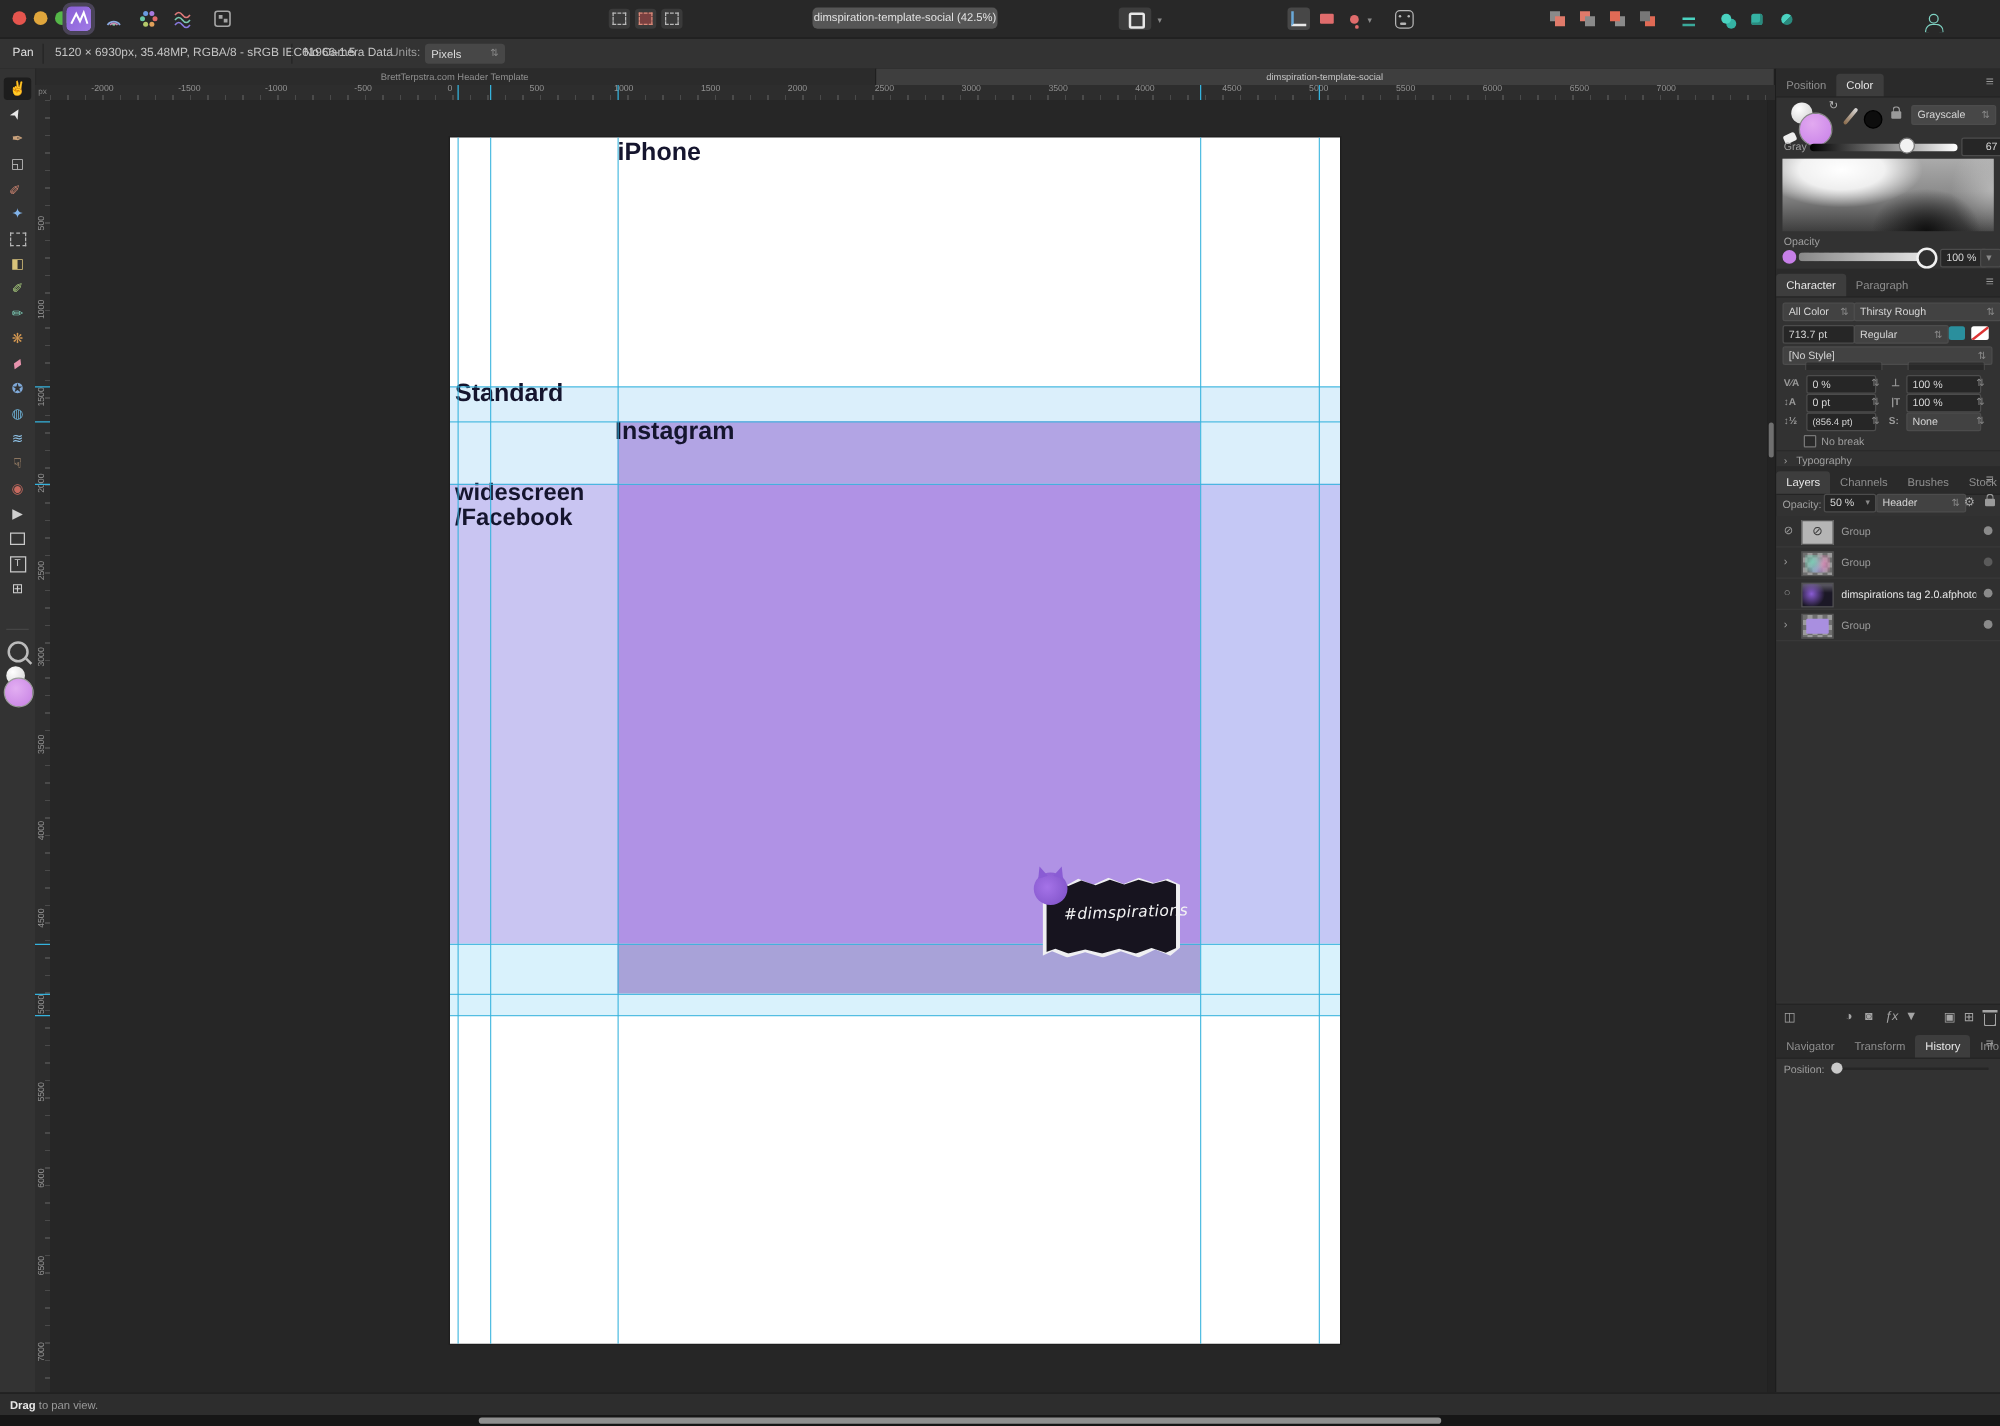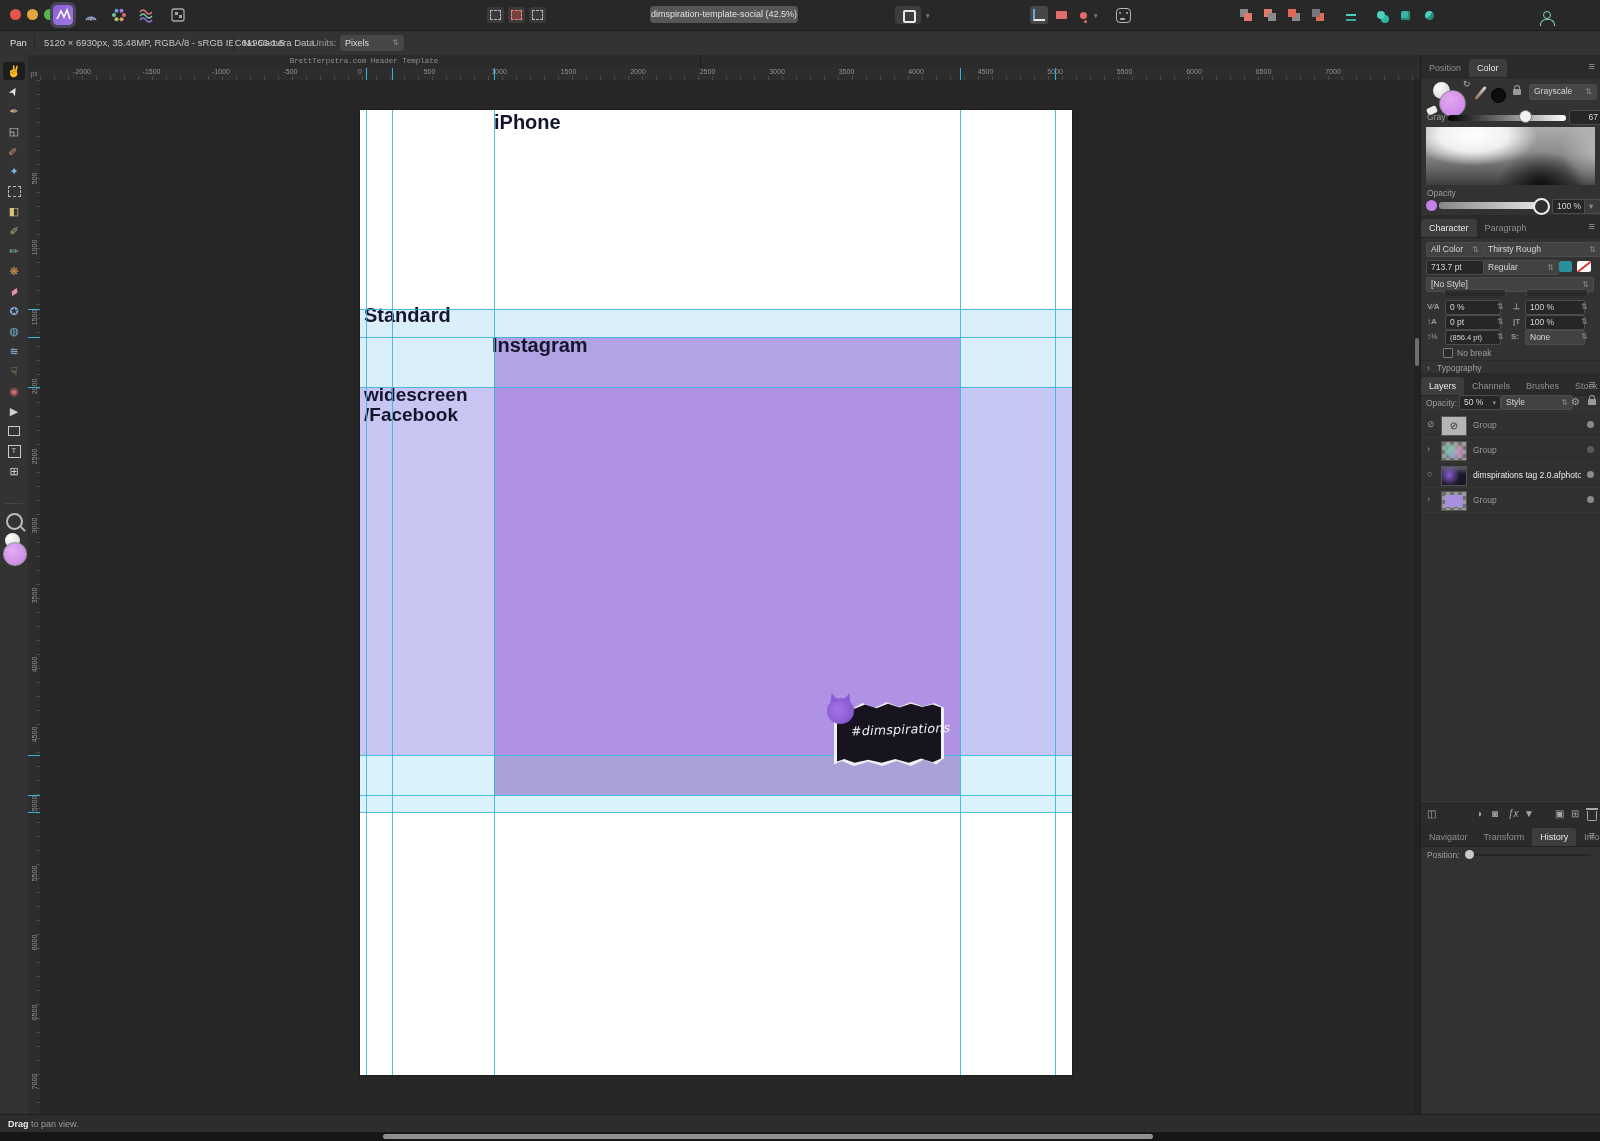--- a/index.html
+++ b/index.html
@@ -24,21 +24,21 @@
   .tico{top:6px;width:18px;height:18px;border-radius:3px;display:flex;align-items:center;justify-content:center;}
   .sq2{position:relative;width:12px;height:12px;}
   .sq2 i{position:absolute;width:8px;height:8px;}
   
   #contextbar{left:0;top:31px;width:1600px;height:24px;background:#333333;border-bottom:1px solid #222;}
   .cb-sep{top:4px;width:1px;height:16px;background:#252525;}
   .cbt{font-size:9.5px;line-height:24px;color:#c4c4c4;}
   #units-dd{left:340px;top:4px;width:54px;height:16px;background:#474747;border-radius:3px;
             font-size:9px;color:#ddd;line-height:16px;padding:0 5px;display:flex;justify-content:space-between;}
   
-  #tabbar{left:28px;top:55px;width:1392px;height:13px;background:#2b2b2b;border-bottom:1px solid #1f1f1f;display:flex;font-family:Liberation Mono, monospace;}
+  #tabbar{left:28px;top:55px;width:1392px;height:13px;background:#2b2b2b;border-bottom:1px solid #1f1f1f;display:flex;}
   .doctab{height:13px;font-size:7.5px;color:#8f8f8f;text-align:center;line-height:13px;
           overflow:hidden;white-space:nowrap;border-right:1px solid #1f1f1f;}
   .doctab.active{background:#3e3e3e;color:#c3c3c3;}
   
   #tools{left:0;top:55px;width:28px;height:1059px;background:#333333;border-right:1px solid #272727;}
   .tool{position:absolute;left:3px;width:22px;height:18px;display:flex;align-items:center;justify-content:center;border-radius:3px;}
   .tool.sel{background:#1d1d1d;}
   .tool span{font-size:11px;line-height:1;}
   .tool .dash{width:11px;height:9px;border:1px dashed #b5b5b5;}
   .tool .boxg{width:10px;height:8px;border:1.5px solid #c9c9c9;}
@@ -266,20 +266,21 @@
   <span class="abs cbt" style="left:243px;">No Camera Data</span>
   <span class="abs cbt" style="left:312px;color:#9a9a9a;">Units:</span>
   <div class="abs" id="units-dd">
     <span>Pixels</span>
       <span class="chev" style="font-size:8px;">⇅</span>
   </div>
 </div>
 
 <div id="tabbar" class="abs">
     <div class="doctab" style="width: 672px;">BrettTerpstra.com Header Template</div>
+    <div class="doctab active" style="width: 719px;">dimspiration-template-social</div>
   </div>
 
 <div id="tools" class="abs">
   <div class="abs" id="tool-div" style="top:448px;"></div>
   <div class="abs" id="zoomtool" style="top:458px;"></div>
   <div class="abs" id="swatch-back" style="top:478px;"></div>
   <div class="abs" id="swatch-front" style="top:487px;"></div>
 <div class="tool sel" style="top: 7px;">
       <span style="color: rgb(240, 240, 240);">✌</span>
     </div>
@@ -540,21 +541,21 @@
       <span class="ptab">Stock</span>
     </div>
   <span class="burger" style="top:323px;">≡</span>
 
   <span class="plabel" style="left:5px;top:343px;">Opacity:</span>
   <div class="pbox" style="left:38px;top:340px;width:32px;background:#262626;display:flex;justify-content:space-between;">
     <span>50 %</span>
       <span class="chev">▾</span>
   </div>
   <div class="pbox" style="left:80px;top:340px;width:62px;display:flex;justify-content:space-between;">
-    <span>Style</span>
+    <span>Header</span>
       <span class="chev" style="font-size:8px;">⇅</span>
   </div>
   <span class="abs" style="left:150px;top:341px;color:#a5a5a5;font-size:10px;">⚙</span>
   <div class="lock" style="left:167px;top:344px;"></div>
 
   <div class="abs" id="layers-list" style="left:0;top:358px;width:180px;height:388px;background:#303030;">
       <div class="lrow" style="top: 0px;">
         <span class="vis">⊘</span>
         <div class="thumb th-gray">⊘</div>
         <span class="lbl">Group</span>

